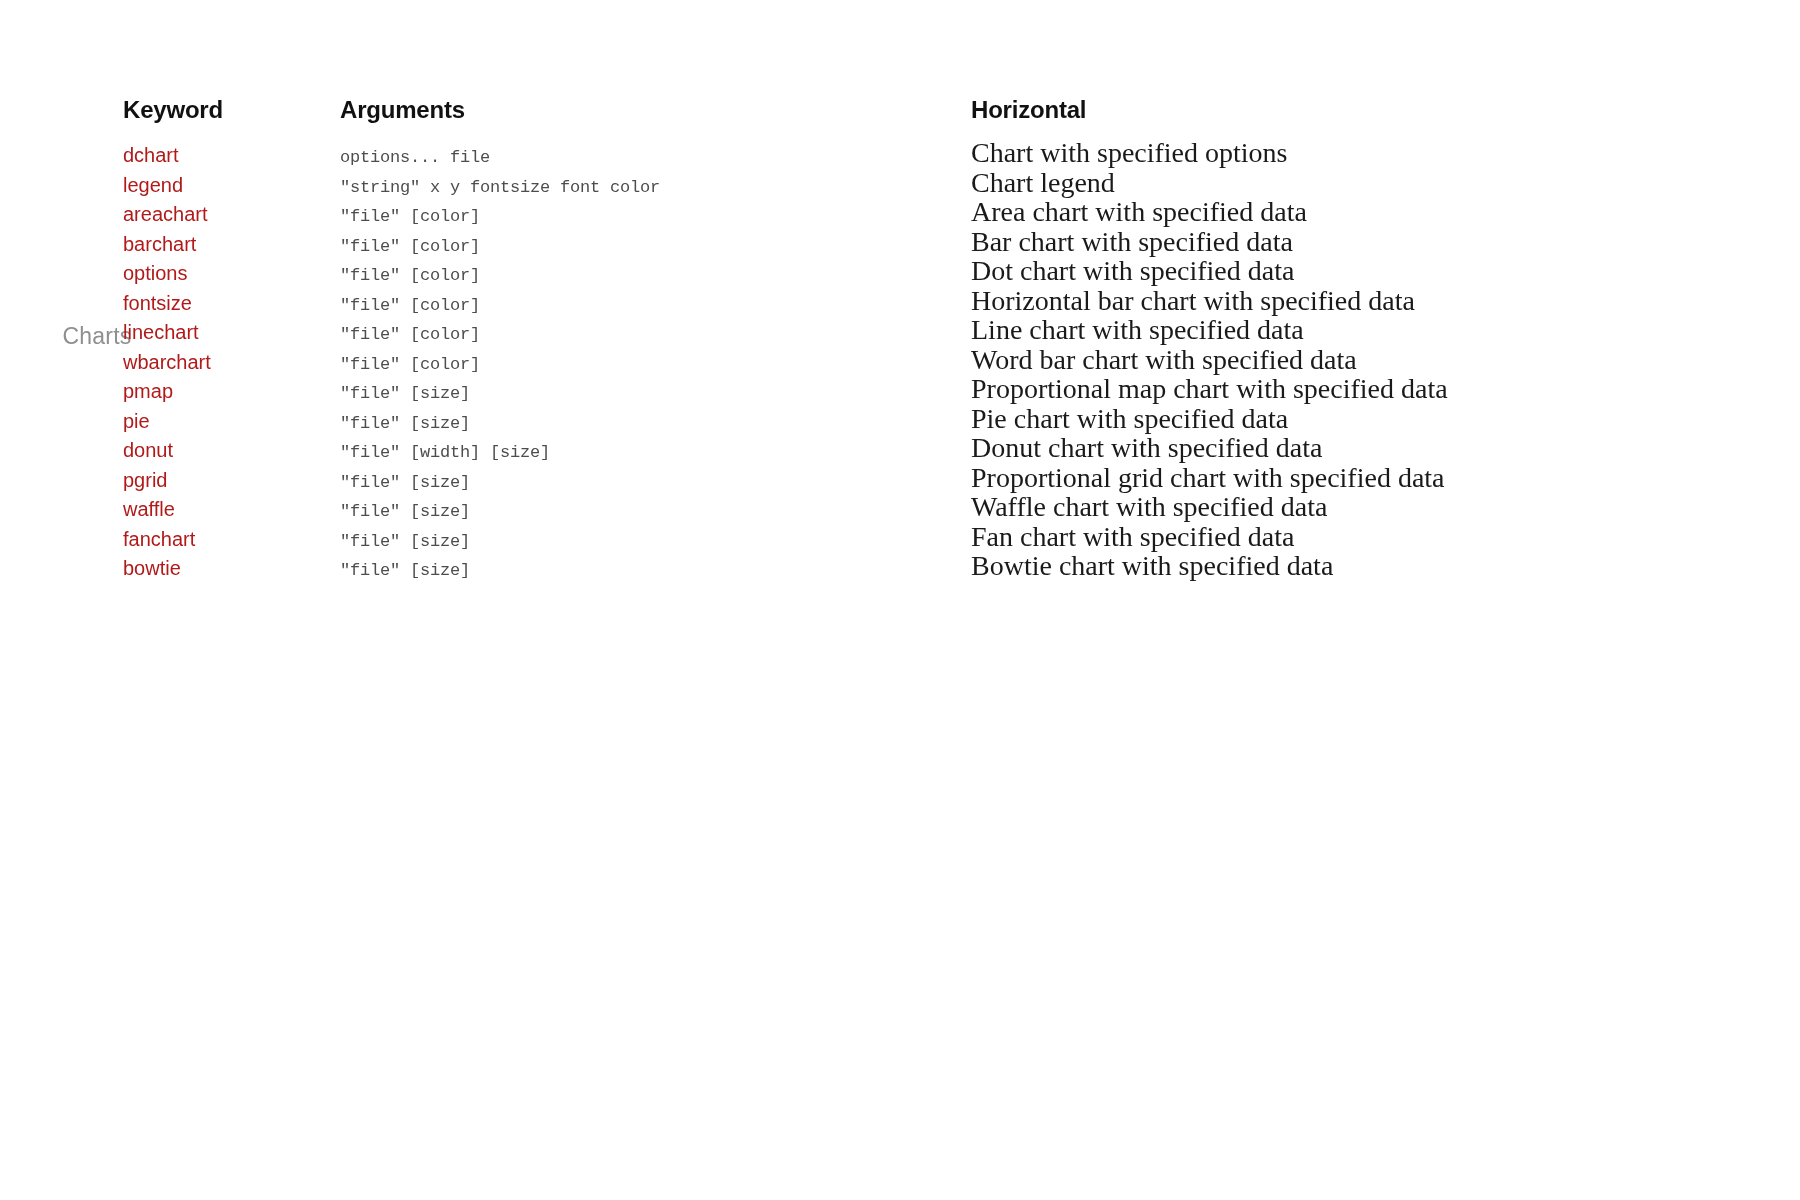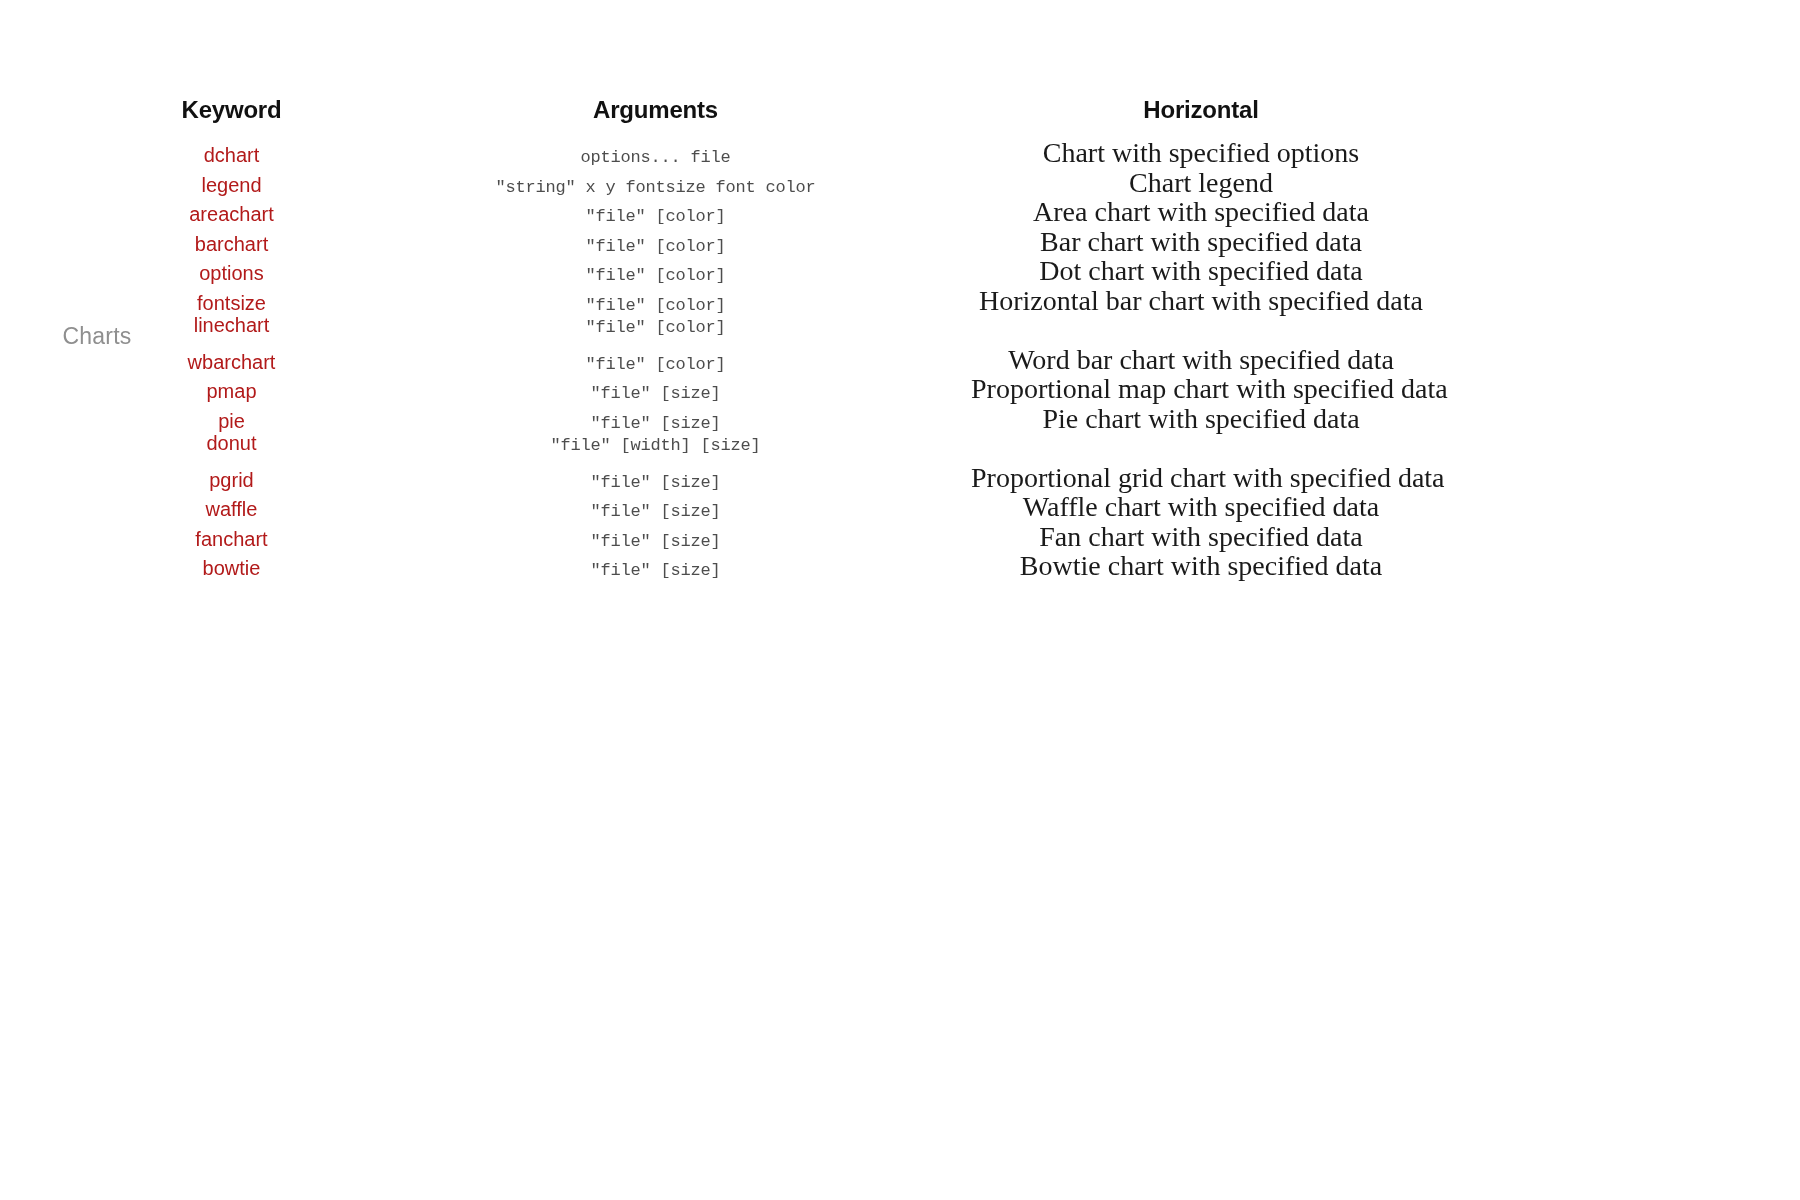--- a/index.html
+++ b/index.html
@@ -26,21 +26,20 @@
     letter-spacing: 0.2px;
   }
   .doc-table {
     position: absolute;
     left: 123px; top: 97px;
   }
   .hrow, .drow {
     display: grid;
     grid-template-columns: 217px 631px 460px;
     align-items: baseline;
-    text-align: center;
   }
   .hrow {
     height: 26px;
     margin-bottom: 14px;
   }
   .hrow .hcell {
     font-family: "Liberation Sans", sans-serif;
     font-weight: 700;
     font-size: 24px;
     line-height: 26px;
@@ -115,20 +114,21 @@
 
     <div class="drow">
       <div class="cell-keyword">fontsize</div>
       <div class="cell-arguments">"file" [color]</div>
       <div class="cell-description">Horizontal bar chart with specified data</div>
     </div>
 
     <div class="drow">
       <div class="cell-keyword">linechart</div>
       <div class="cell-arguments">"file" [color]</div>
+      <div class="cell-description">Line chart with specified data</div>
     </div>
 
     <div class="drow">
       <div class="cell-keyword">wbarchart</div>
       <div class="cell-arguments">"file" [color]</div>
       <div class="cell-description">Word bar chart with specified data</div>
     </div>
 
     <div class="drow">
       <div class="cell-keyword">pmap</div>
@@ -138,20 +138,21 @@
 
     <div class="drow">
       <div class="cell-keyword">pie</div>
       <div class="cell-arguments">"file" [size]</div>
       <div class="cell-description">Pie chart with specified data</div>
     </div>
 
     <div class="drow">
       <div class="cell-keyword">donut</div>
       <div class="cell-arguments">"file" [width] [size]</div>
+      <div class="cell-description">Donut chart with specified data</div>
     </div>
 
     <div class="drow">
       <div class="cell-keyword">pgrid</div>
       <div class="cell-arguments">"file" [size]</div>
       <div class="cell-description">Proportional grid chart with specified data</div>
     </div>
 
     <div class="drow">
       <div class="cell-keyword">waffle</div>

